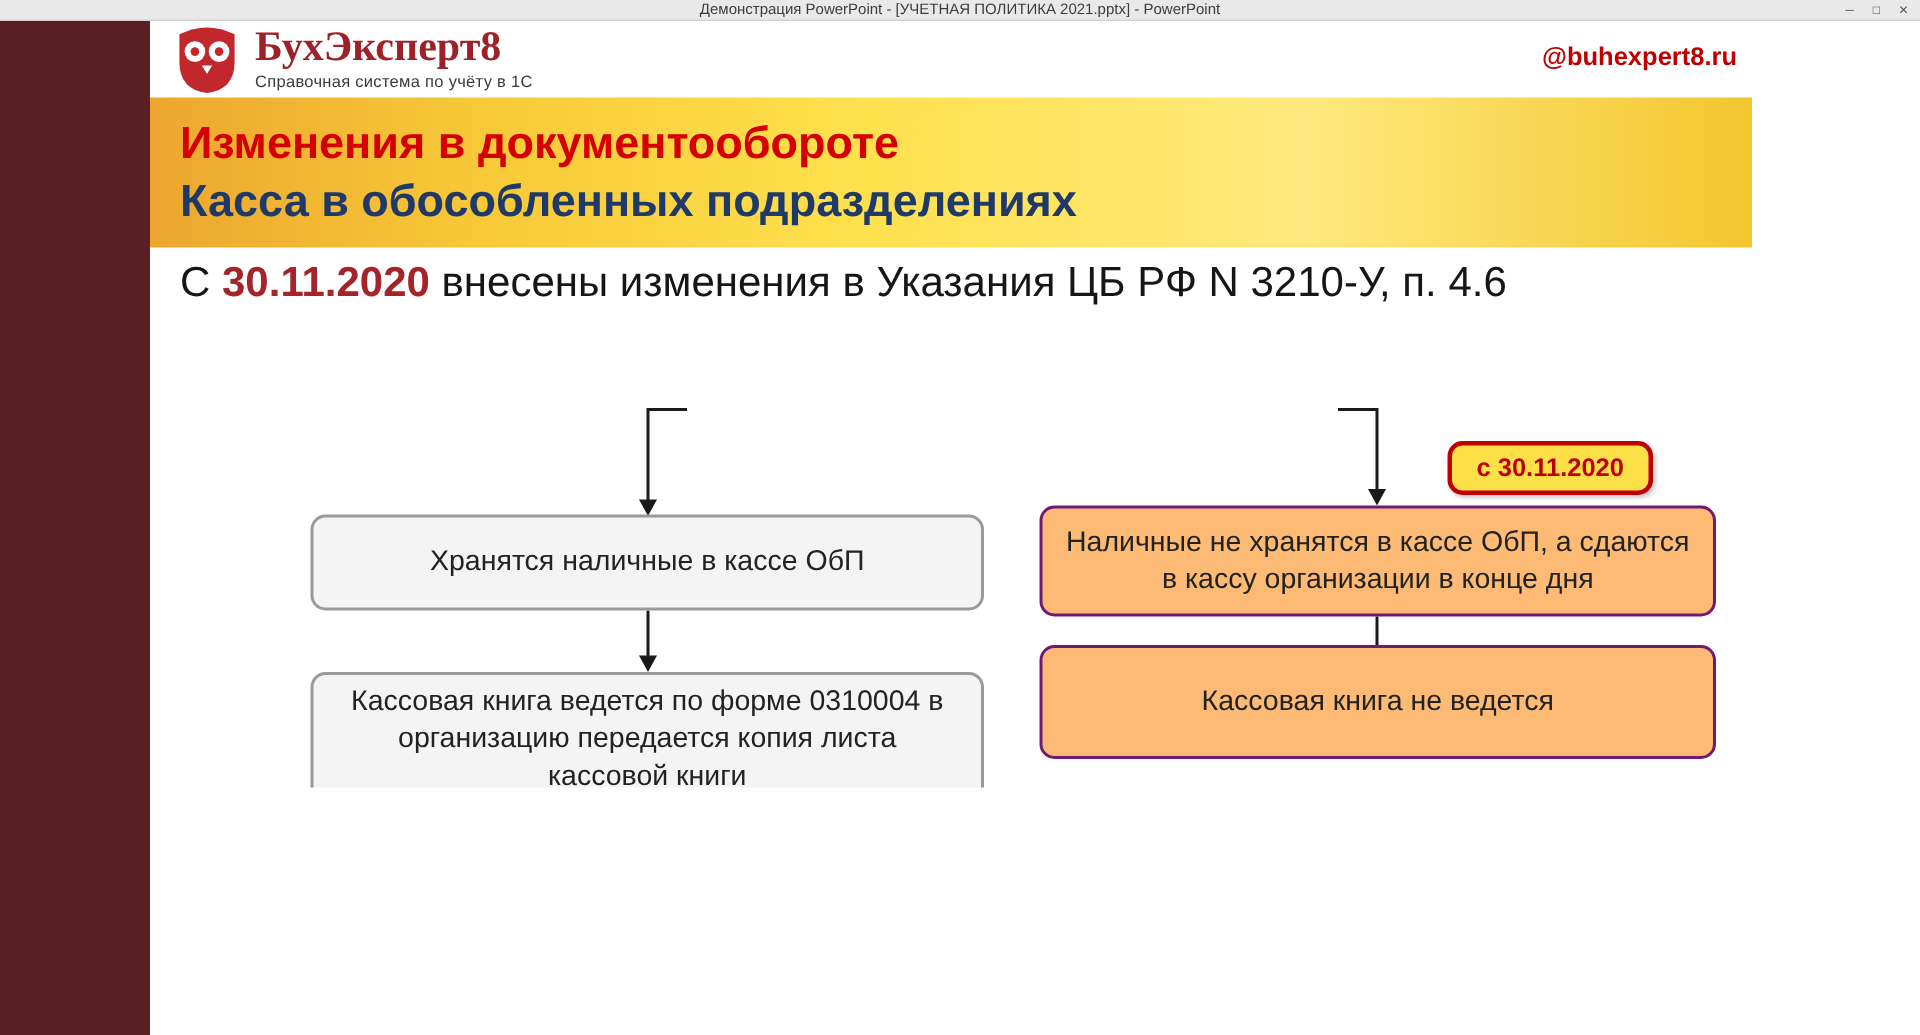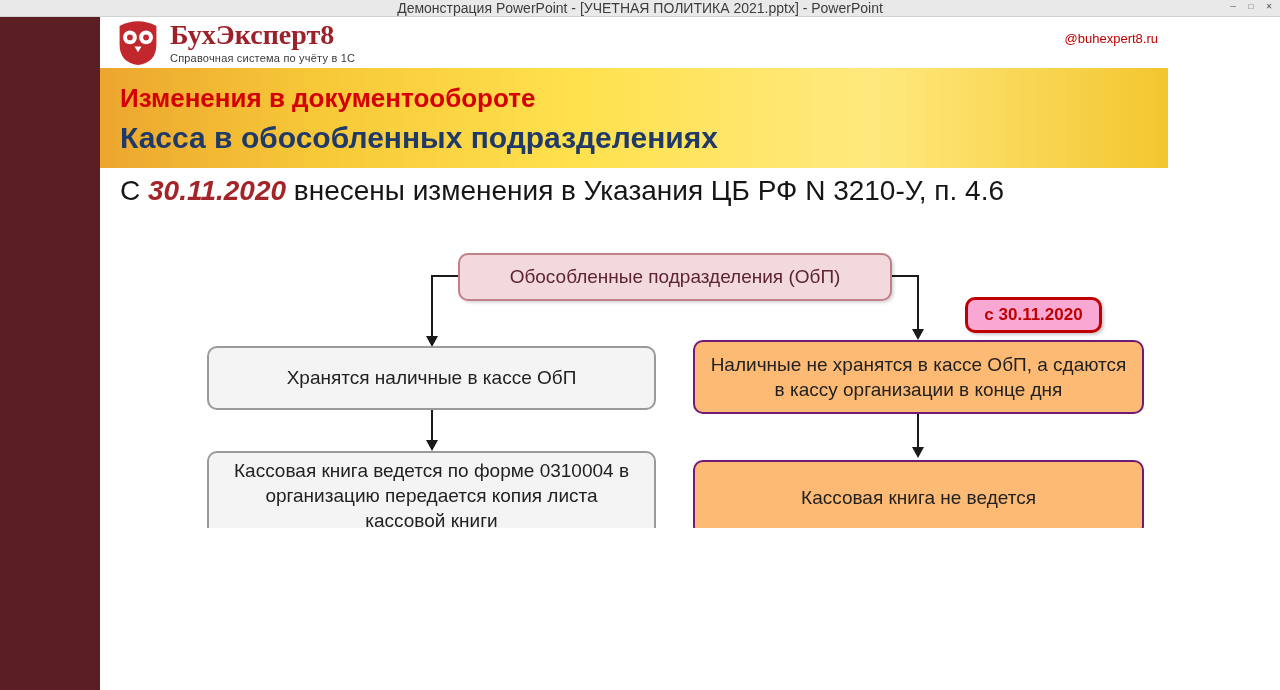--- a/index.html
+++ b/index.html
@@ -1,67 +1,67 @@
 <!DOCTYPE html>
 <html><head>
 <meta charset="utf-8">
 <style>
   * { margin:0; padding:0; box-sizing:border-box; }
   html,body { width:1280px; height:690px; font-family:"Liberation Sans", sans-serif; background:#fff; }
   .window { width:1280px; height:690px; display:flex; flex-direction:column; overflow:hidden; background:#fff; }
 
   
   .titlebar { flex:0 0 14px; background:#e9e9e9; border-bottom:1px solid #d2d2d2; position:relative; display:flex; align-items:center; justify-content:center; }
-  .titlebar-text { font-size:14px; color:#3c3c3c; white-space:nowrap; }
+  .titlebar-text { font-size:10px; color:#3c3c3c; white-space:nowrap; }
   .window-controls { position:absolute; right:2px; top:0; height:13px; display:flex; }
   .wc { width:18px; height:13px; display:flex; align-items:center; justify-content:center; font-size:8px; color:#555; cursor:pointer; }
 
   
   .main { flex:1 1 auto; position:relative; background:#fff; }
   .left-strip { position:absolute; left:0; top:0; width:100px; height:100%; background:#5b1f23; }
   .slide { position:absolute; left:100px; top:0; width:1068px; height:511px; background:#fff; overflow:hidden; }
 
   
   .logo { position:absolute; left:14px; top:2px; display:flex; align-items:flex-start; }
   .logo-icon { width:48px; height:46px; }
   .logo-text { margin-left:8px; }
   .brand { font-family:"Liberation Serif", serif; font-weight:bold; font-size:28px; line-height:32px; color:#9c2129; }
   .tagline { font-size:11px; color:#3a3a3a; margin-top:1px; letter-spacing:.2px; }
-  .handle { position:absolute; right:10px; top:14px; font-size:13px; font-weight:normal; color:#c00000;text-align:right; }
+  .handle { position:absolute; right:10px; top:14px; font-size:17px; font-weight:bold; color:#c00000;text-align:right; }
 
   
   .band { position:absolute; left:0; top:51px; width:100%; height:100px;
           background:linear-gradient(90deg,#eca62f 0%,#f7c838 20%,#ffe14e 45%,#ffe97e 72%,#f3c62f 100%);
           padding:11px 0 0 20px; }
-  .band-line1 { font-size:26px; font-weight:bold; color:#d40000; line-height:39px; }
+  .band-line1 { font-size:30px; font-weight:bold; color:#d40000; line-height:39px; }
   .band-line2 { font-size:30px; font-weight:bold; color:#1f3a68; line-height:39px; }
 
   
   .statement { position:absolute; left:20px; top:158px; font-size:28px; color:#161616; white-space:nowrap; }
-  .statement .date { color:#a3252a; font-weight:bold;font-style:italic; }
+  .statement .date { color:#a3252a; font-weight:bold; }
 
   
   .redline { position:absolute; left:0; top:644px; width:100%; height:3px; background:#9e1b1e; }
   .connectors { position:absolute; left:0; top:0; width:1068px; height:662px; pointer-events:none; }
   .connectors path { stroke:#1a1a1a; stroke-width:2; fill:none; }
   .connectors polygon { fill:#1a1a1a; }
 
   .box { position:absolute; border-radius:10px; display:flex; align-items:center; justify-content:center;
          text-align:center; font-size:19px; color:#222; line-height:1.32; background:#fff; }
   .box-root { left:358px; top:236px; width:434px; height:48px; background:#f2d9db; border:2px solid #c17f8a;
               color:#5e2433; box-shadow:2px 2px 3px rgba(0,0,0,.15); }
-  .badge { position:absolute; left:865px; top:280px; width:137px; height:36px; background:#f9a8d4;
+  .badge { position:absolute; left:865px; top:280px; width:137px; height:36px; background:#fde047;
            border:3px solid #c00000; border-radius:10px; color:#c00000; font-weight:bold; font-size:17px;
            display:flex; align-items:center; justify-content:center; box-shadow:2px 2px 3px rgba(0,0,0,.2); }
   .box-gray { left:107px; width:449px; background:#f4f4f4; border:2px solid #9a9a9a; }
   .g1 { top:329px; height:64px; padding:0 14px; }
   .g2 { top:434px; height:89px; padding:0 16px; }
   .box-green { left:593px; width:451px; background:#fdba74; border:2px solid #701a75; }
   .gr1 { top:323px; height:74px; padding:0 12px; }
-  .gr2 { top:443px; height:76px; padding:0 8px; }
+  .gr2 { top:416px; height:76px; padding:0 8px; }
   .gr3 { top:551px; height:96px; padding:0 18px; }
 
   
   .watermark { position:absolute; right:2px; top:616px; display:flex; align-items:center; z-index:5; }
   .wm-owl { width:36px; height:34px; opacity:.45; margin-right:-6px; }
   .wm-text { font-family:"Liberation Serif", serif; font-weight:bold; font-size:22px; color:#c1272d;
              text-shadow:1px 1px 1px rgba(110,110,110,.45); }
 
   
   .statusbar { flex:0 0 14px; background:linear-gradient(#ccd6e4,#9db1c9); border-top:1px solid #8fa3bd;
@@ -120,21 +120,20 @@
         <path d="M792 259 H818 V313"></path>
         <polygon points="812,312 824,312 818,323"></polygon>
         <path d="M332 393 V424"></path>
         <polygon points="326,423 338,423 332,434"></polygon>
         <path d="M818 397 V431"></path>
         <polygon points="812,430 824,430 818,441"></polygon>
         <path d="M818 517 V541"></path>
         <polygon points="812,540 824,540 818,551"></polygon>
       </svg>
 
-      <div class="box box-root">Обособленные подразделения (ОбП)</div>
       <div class="badge">с 30.11.2020</div>
 
       <div class="box box-gray g1">Хранятся наличные в кассе ОбП</div>
       <div class="box box-gray g2">Кассовая книга ведется по форме 0310004 в организацию передается копия листа кассовой книги</div>
 
       <div class="box box-green gr1">Наличные не хранятся в кассе ОбП, а сдаются в кассу организации в конце дня</div>
       <div class="box box-green gr2">Кассовая книга не ведется</div>
 
       <div class="watermark">
         <svg class="wm-owl" viewBox="0 0 40 40">

